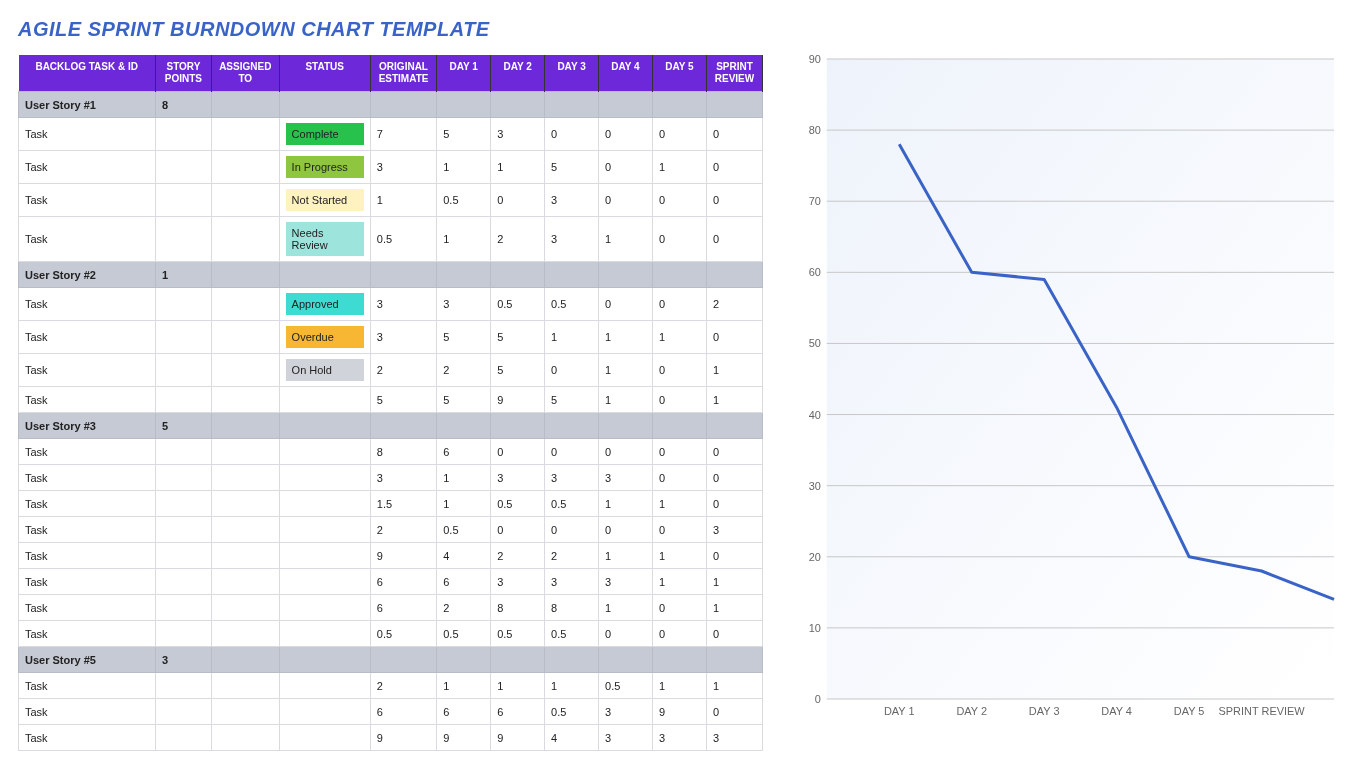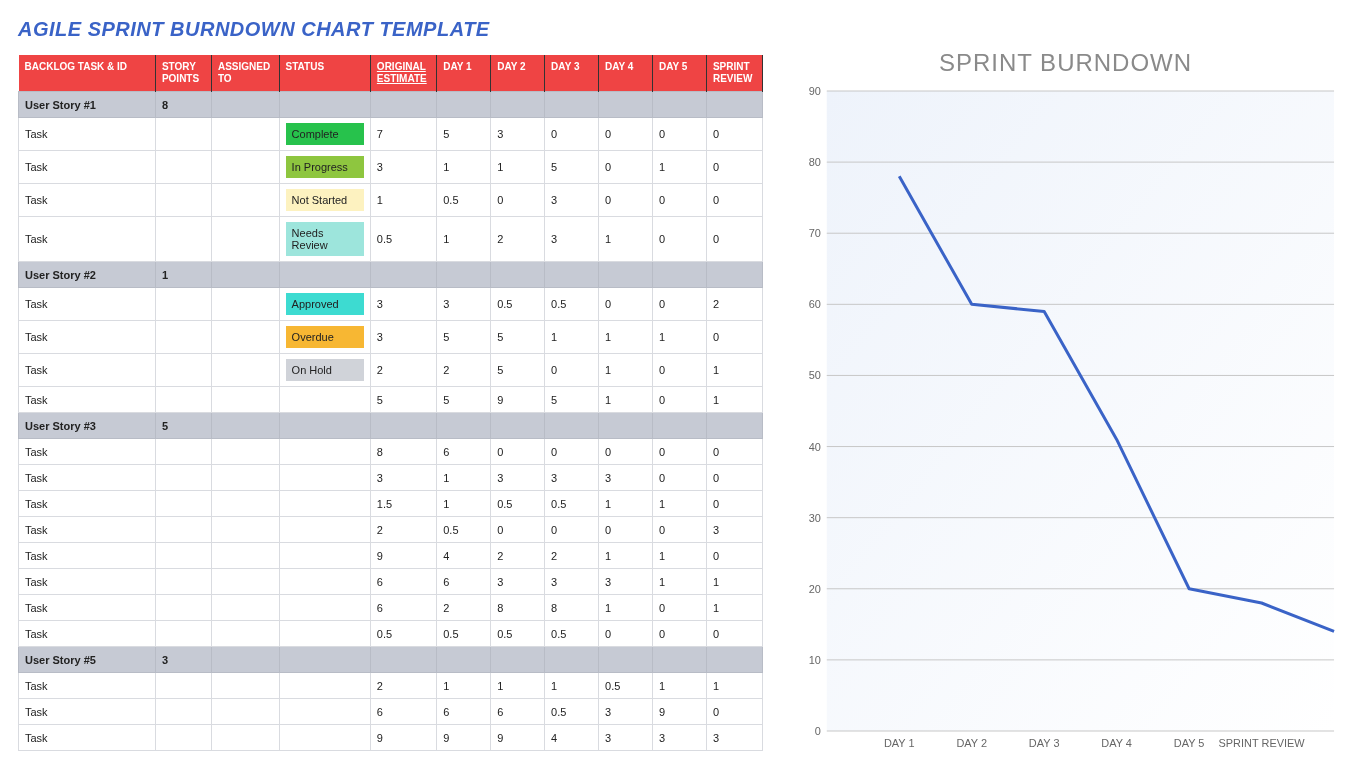--- a/index.html
+++ b/index.html
@@ -24,25 +24,25 @@
     gap: 24px;
     align-items: flex-start;
   }
   .table-wrap { width: 745px; }
   table.burndown {
     border-collapse: collapse;
     width: 100%;
     font-size: 11px;
   }
   table.burndown th {
-    background: #ef4444;
+    background: #6d28d9;
     color: #ffffff;
     font-weight: 700;
     font-size: 10px;
-    text-align: left;
+    text-align: center;
     padding: 6px 6px;
     border-right: 1px solid #333;
     vertical-align: top;
     line-height: 1.2;
   }
   table.burndown td {
     border: 1px solid #d9dbe0;
     padding: 5px 6px;
     height: 26px;
     background: #ffffff;
@@ -56,21 +56,21 @@
   td.status-cell { padding: 0; }
   td.status-cell > div {
     height: 100%;
     width: 100%;
     padding: 5px 6px;
   }
   .col-task   { width: 132px; }
   .col-pts    { width: 54px; }
   .col-asg    { width: 62px; }
   .col-status { width: 88px; }
-  .col-est    { width: 64px; text-decoration: underline; }
+  .col-est    { width: 64px; }
   .col-day    { width: 52px; }
   .col-rev    { width: 54px; }
 
   .chart-wrap {
     flex: 1;
     margin-top: -6px;
   }
   .chart-title {
     font-family: "Gill Sans", "Century Gothic", Arial, sans-serif;
     font-weight: 300;
@@ -425,21 +425,20 @@
             <td>4</td>
             <td>3</td>
             <td>3</td>
             <td>3</td>
           </tr>
         </tbody>
     </table>
   </div>
 
   <div class="chart-wrap">
-    <div class="chart-title">SPRINT BURNDOWN</div>
     <svg class="chart" id="chart-svg" viewBox="0 0 560 680" preserveAspectRatio="none">
       <defs>
         <linearGradient id="bgGrad" x1="0" y1="0" x2="1" y2="1">
           <stop offset="0%" stop-color="#eef3fb"></stop>
           <stop offset="100%" stop-color="#ffffff"></stop>
         </linearGradient>
       </defs>
     <rect x="40" y="10" width="510" height="640" class="plot-bg"></rect>
         <line x1="40" x2="550" y1="650" y2="650" class="grid-line"></line>
         <text x="34" y="654" text-anchor="end" class="axis-label">0</text>

